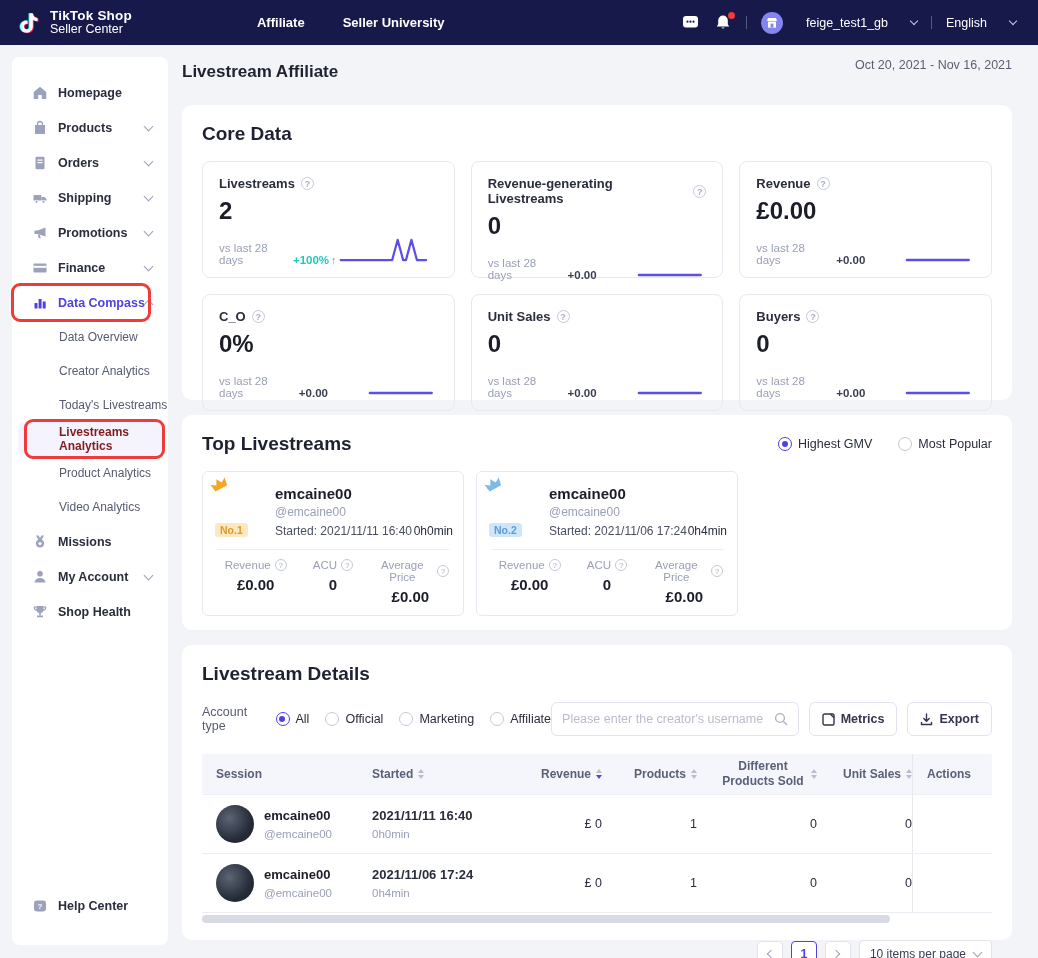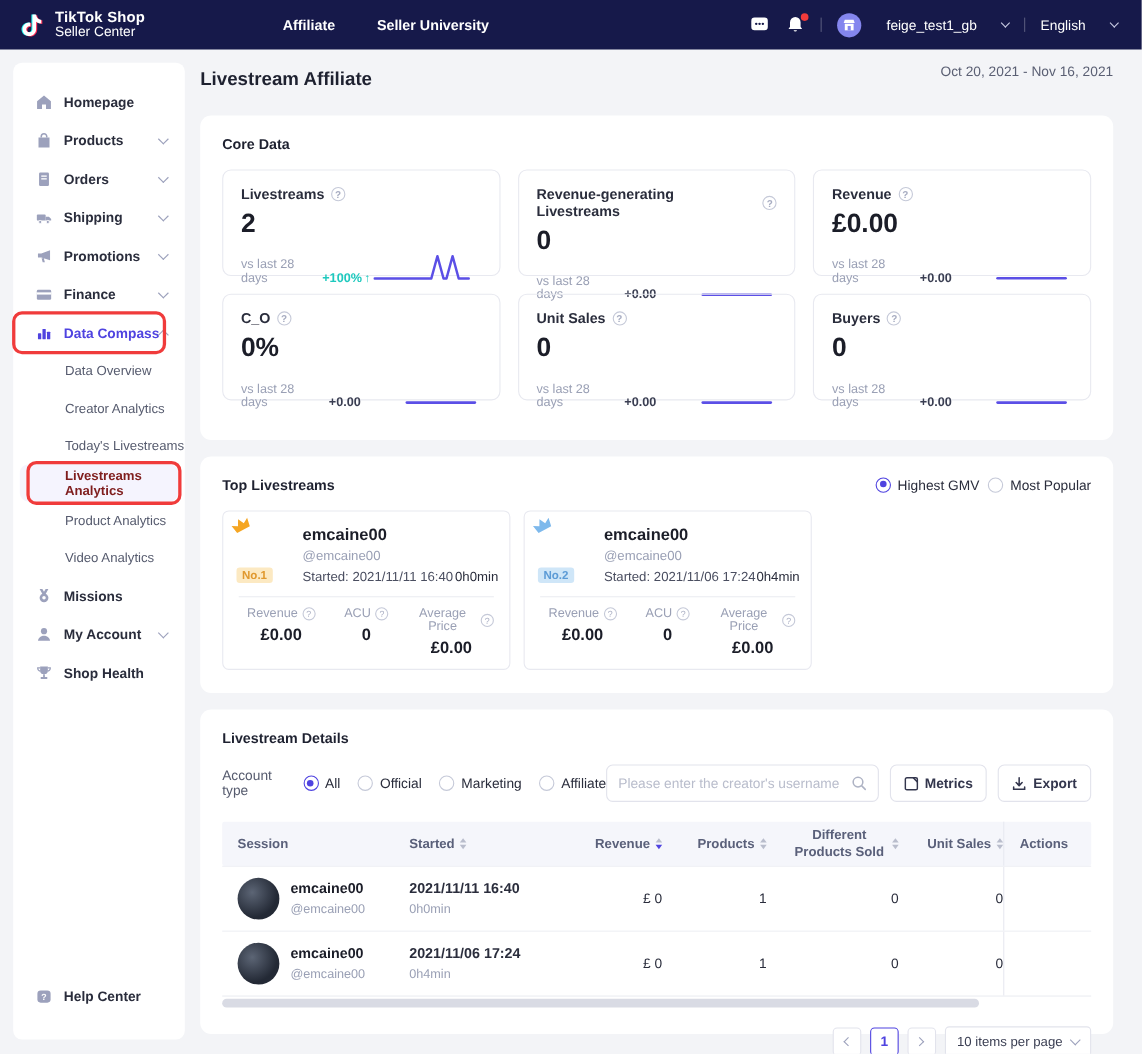--- a/index.html
+++ b/index.html
@@ -43,43 +43,43 @@
   .page-title { position:absolute; left:182px; top:62px; font-size:17px; font-weight:bold; color:#1E2130; }
   .header-right { position:absolute; right:26px; top:58px; display:flex; align-items:center; gap:12px; }
   .date-range { font-size:12.5px; color:#5A5F73; }
   .seg-group { display:flex; background:#fff; border:1px solid #DCDEE8; border-radius:6px; overflow:hidden; }
   .seg-btn { padding:8px 14px; font-size:12.5px; font-weight:bold; color:#3A3E52; border-left:1px solid #DCDEE8; cursor:pointer; background:#fff; }
   .seg-btn:first-child { border-left:none; }
   .seg-btn.active { color:#4F43E0; }
 
   
   .panel { position:absolute; left:182px; width:830px; background:#fff; border-radius:10px; padding:18px 20px; }
-  .panel-title { font-size:13px; font-weight:bold; color:#1E2130; }
+  .panel-title { font-size:19px; font-weight:bold; color:#1E2130; }
   .panel-core { top:105px; height:295px; }
   .panel-top { top:415px; height:215px; }
   .panel-details { top:645px; height:295px; }
 
   
   .kgrid { display:grid; grid-template-columns:repeat(3, 1fr); gap:16px; margin-top:16px; }
-  .kcard { border:1px solid #E8E9F0; border-radius:8px; padding:14px 16px; height:97px; }
+  .kcard { border:1px solid #E8E9F0; border-radius:8px; padding:14px 16px; height:117px; }
   .klabel { display:flex; align-items:center; gap:6px; font-size:13px; font-weight:bold; color:#2A2D3C; }
   .qmark { display:inline-block; width:13px; height:13px; border:1px solid #C5C9D8; border-radius:50%; color:#A8ADC2; font-size:9px; line-height:12px; text-align:center; flex:none; }
   .qmark::after { content:"?"; }
   .kvalue { font-size:24px; font-weight:bold; color:#1B1D28; margin-top:6px; }
   .kfoot { display:flex; align-items:flex-end; margin-top:9px; }
   .kcmp { font-size:11.5px; color:#9AA0B5; }
   .kchg { font-size:11.5px; font-weight:bold; color:#3A3E52; margin-left:4px; }
   .kchg.teal { color:#1EC9BE; }
   .arrow-up-icon { color:#1EC9BE; font-size:11px; font-weight:bold; margin-left:2px; }
   .arrow-up-icon::after { content:"\2191"; }
   .spark { margin-left:auto; }
 
   
   .top-head { display:flex; align-items:center; }
-  .radio-row { display:flex; align-items:center; gap:8px; margin-left:auto; }
+  .radio-row { display:flex; align-items:center; gap:26px; margin-left:auto; }
   .radio-opt { display:flex; align-items:center; gap:6px; cursor:pointer; }
   .radio-opt .rlabel { font-size:12.5px; color:#2A2D3C; }
   .radio { width:14px; height:14px; border:1.5px solid #C5C9D8; border-radius:50%; background:#fff; flex:none; }
   .radio.on { border-color:#4F43E0; position:relative; }
   .radio.on::after { content:""; position:absolute; left:2.5px; top:2.5px; width:6px; height:6px; background:#4F43E0; border-radius:50%; }
   .tcards { display:flex; gap:12px; margin-top:16px; }
   .tcard { width:262px; border:1px solid #E8E9F0; border-radius:6px; padding:13px 14px 10px; }
   .tcard-top { display:flex; gap:12px; }
   .avatar-wrap { position:relative; width:46px; height:46px; flex:none; }
   .avatar { width:44px; height:44px; border-radius:50%; background:radial-gradient(circle at 35% 35%, #5C6575, #232935 65%); }

